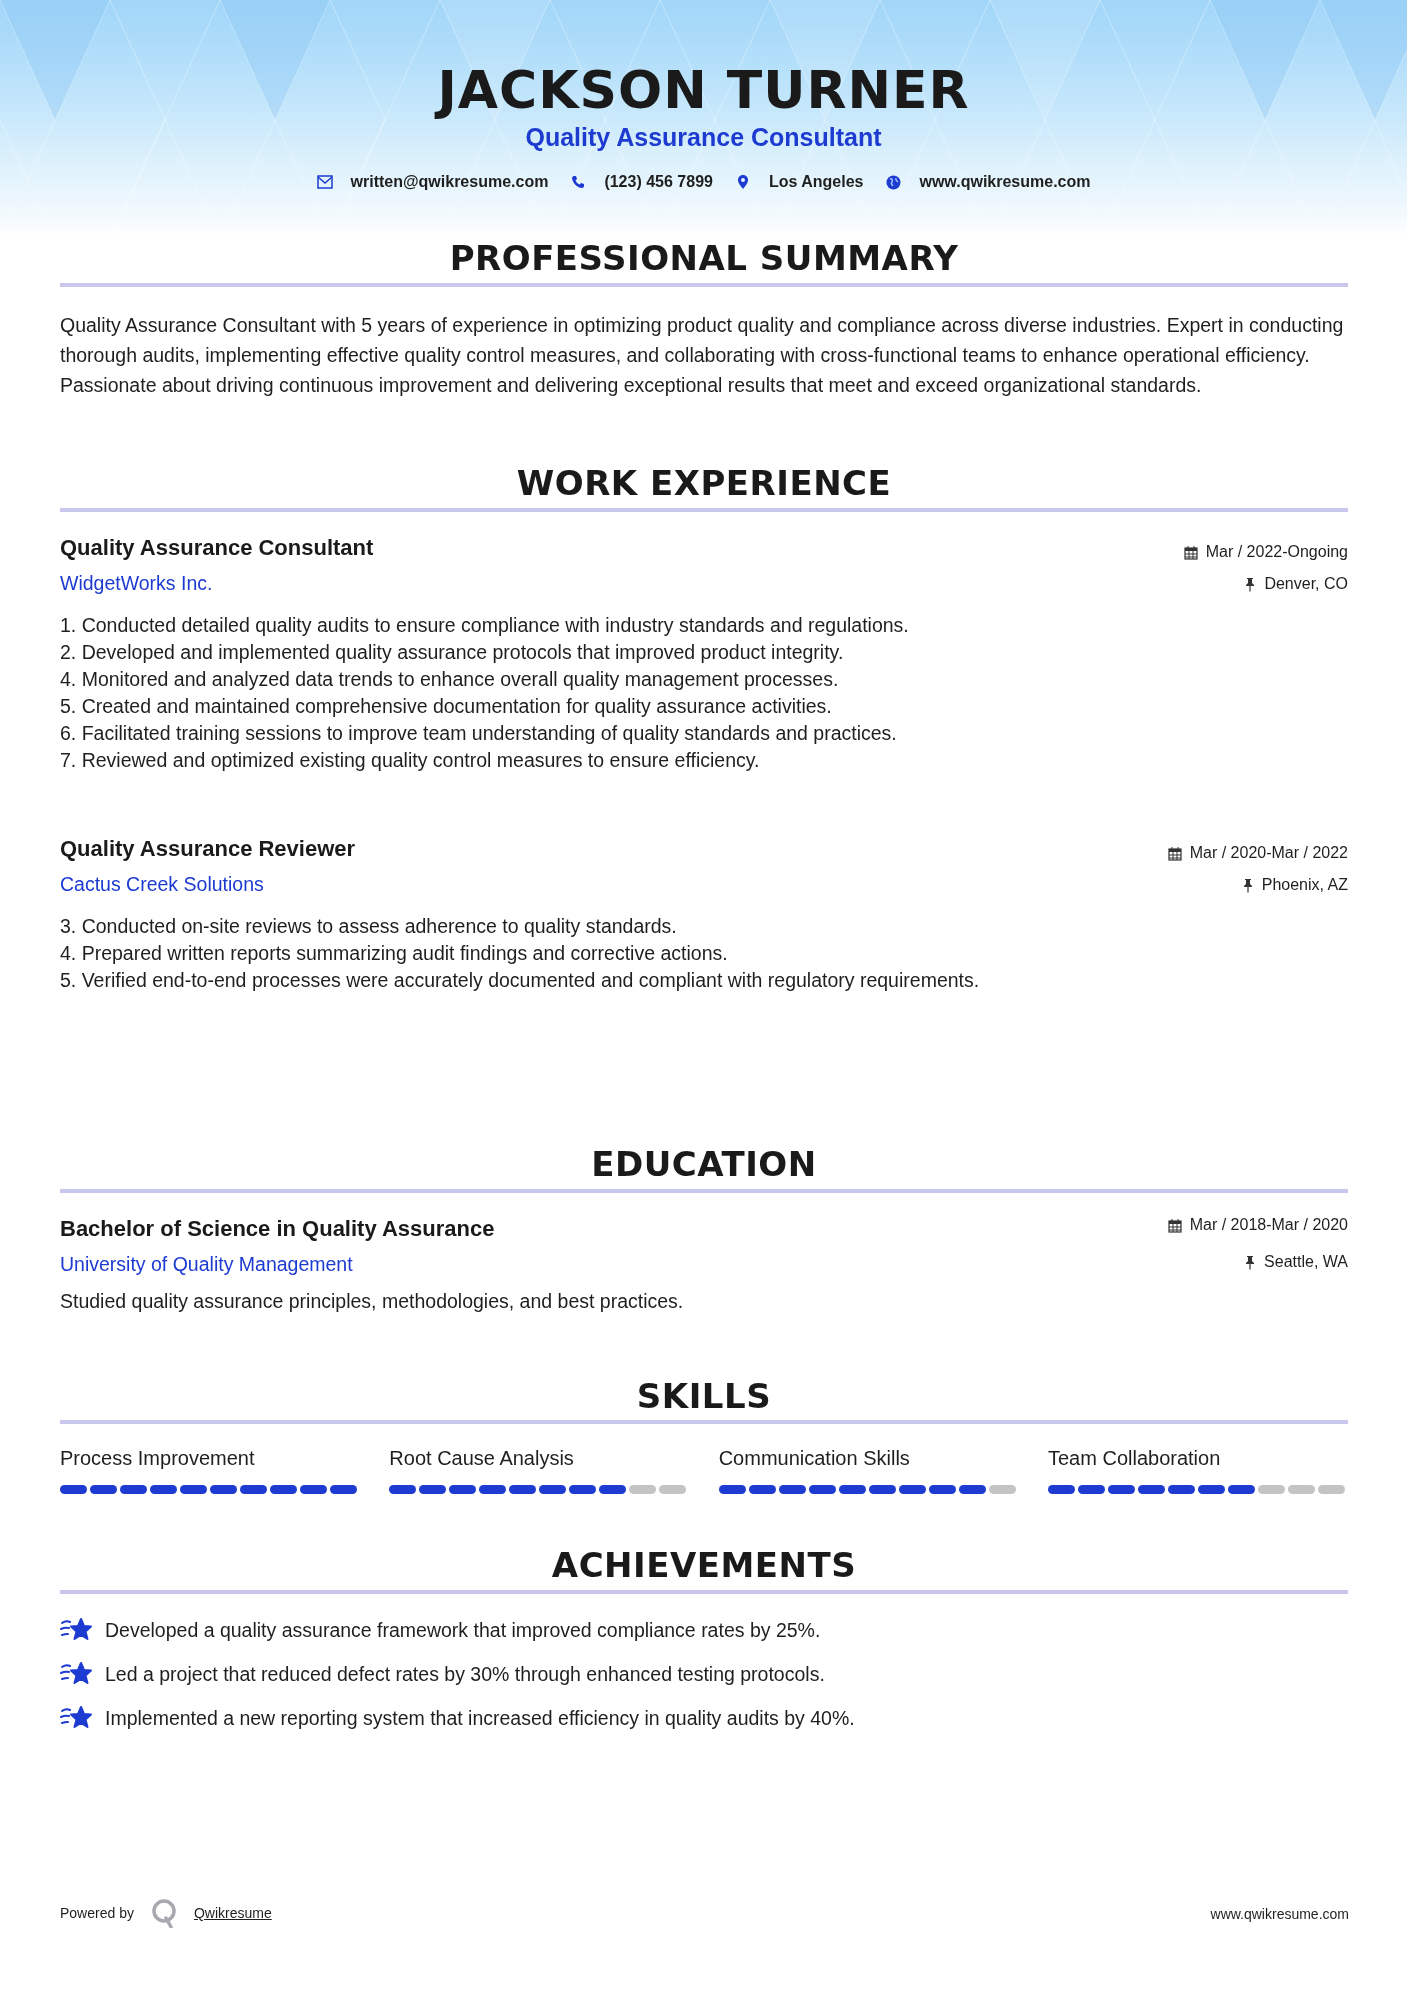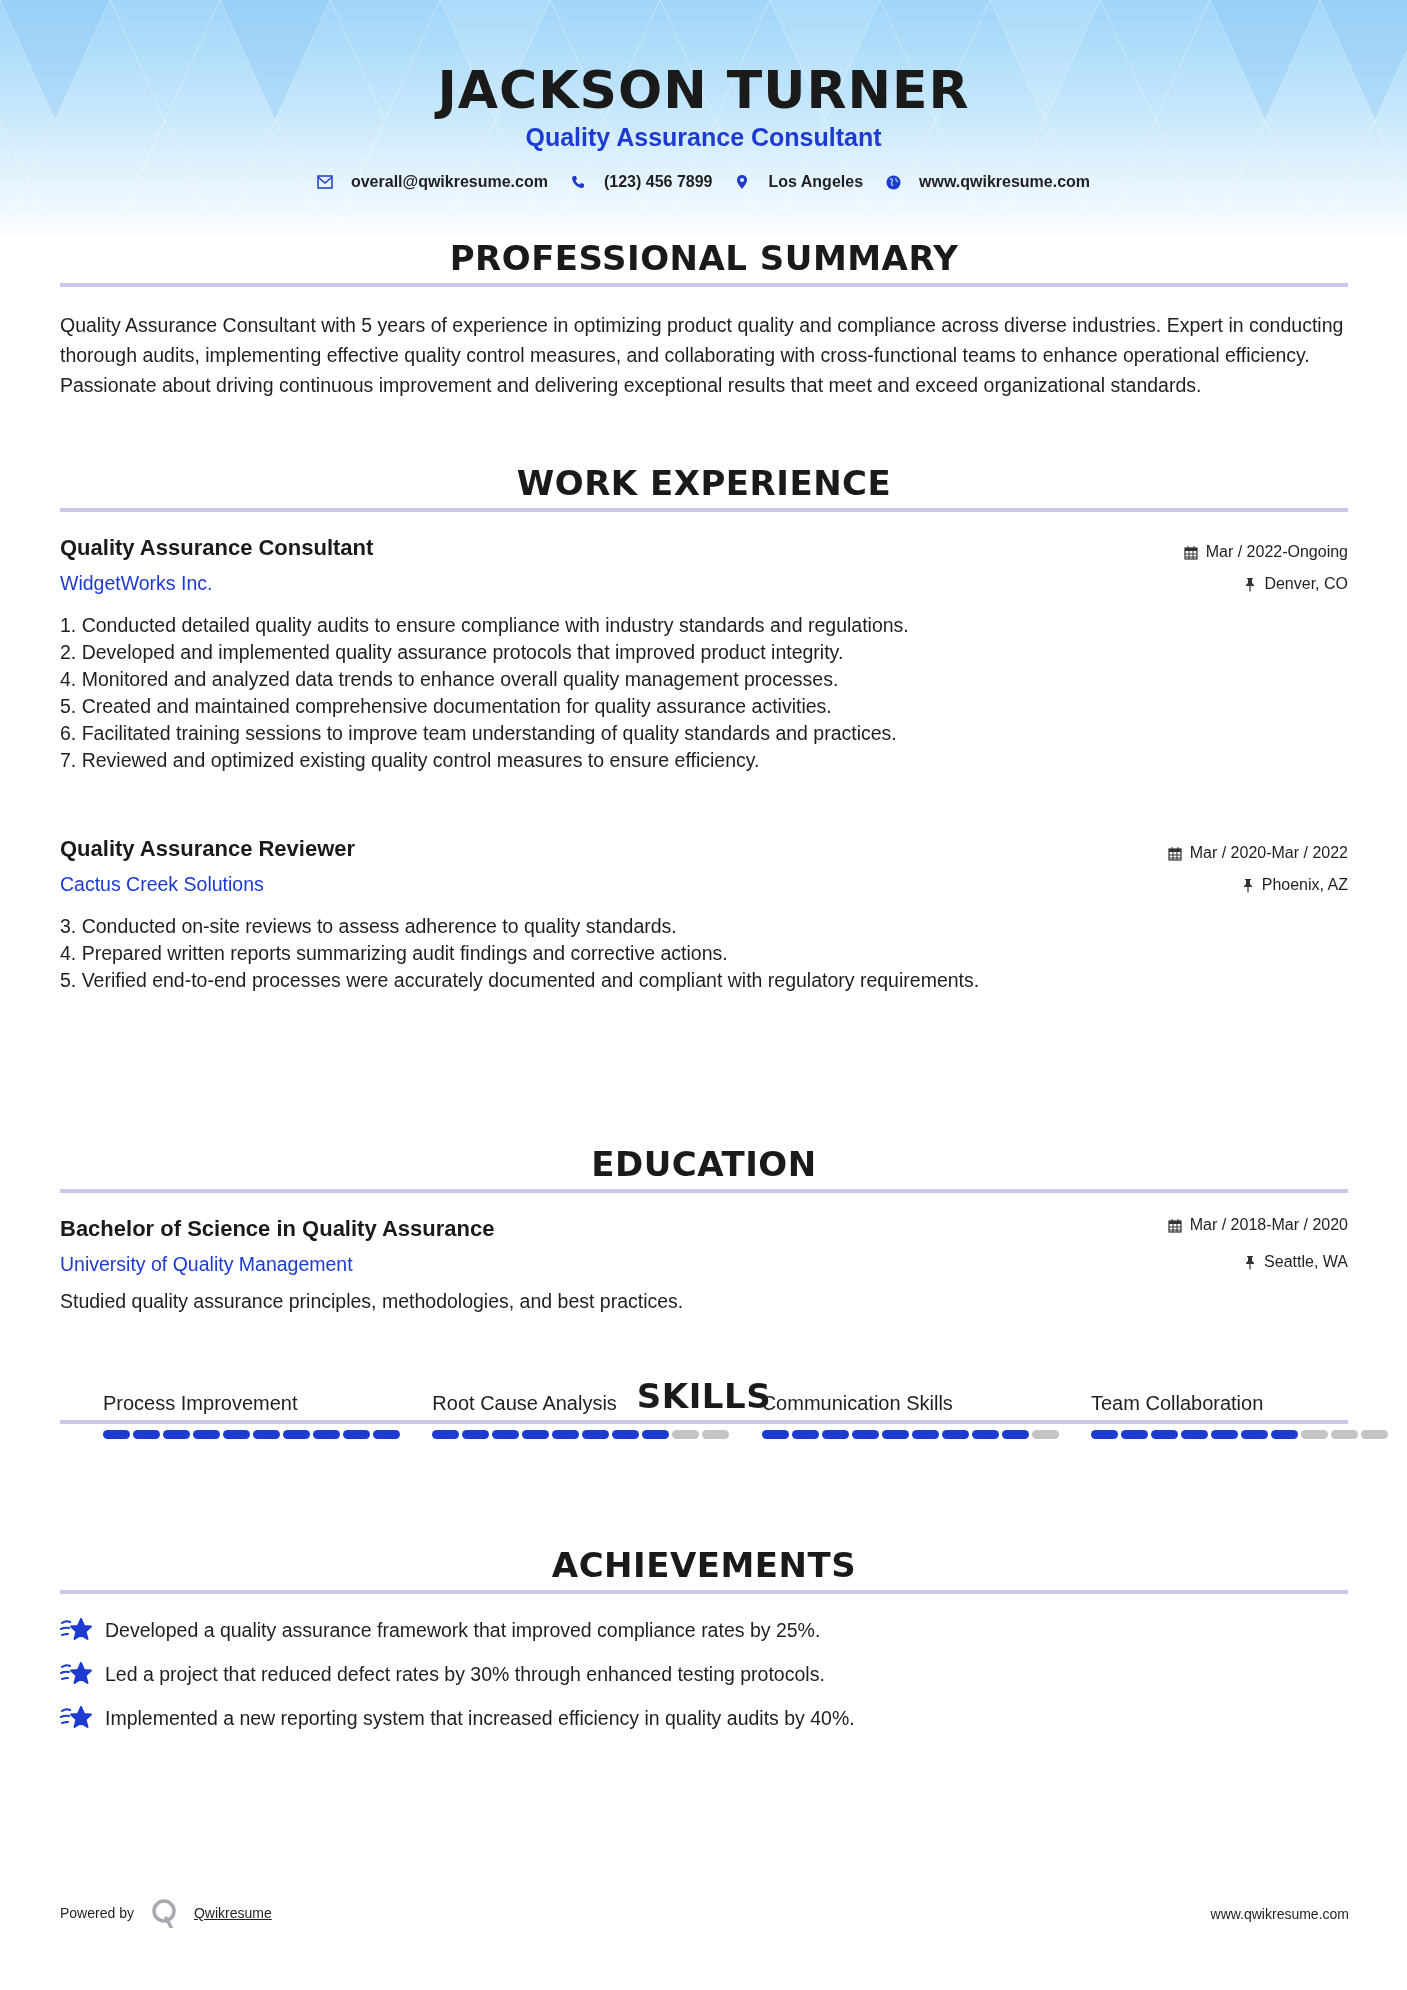--- a/index.html
+++ b/index.html
@@ -87,21 +87,21 @@
   <div class="name">JACKSON TURNER</div>
   <div class="title">Quality Assurance Consultant</div>
   <div class="contacts">
     <span class="contact">
       <span class="ic">
         <svg width="16" height="14" viewBox="0 0 16 14">
             <rect x="1" y="1" width="14" height="12" fill="none" stroke="#1d3bd1" stroke-width="1.5"></rect>
             <path d="M1,2 L8,8 L15,2" fill="none" stroke="#1d3bd1" stroke-width="1.5"></path>
           </svg>
       </span>
-      <span>overall@qwikresume.com</span>
+      <span>written@qwikresume.com</span>
     </span>
     <span class="contact">
       <span class="ic">
         <svg width="14" height="14" viewBox="0 0 14 14">
             <path d="M3,1 L5,1 L6,4 L4.5,5.5 C5.5,7.5 6.5,8.5 8.5,9.5 L10,8 L13,9 L13,11 C13,12 12,13 11,13 C6,12.5 1.5,8 1,3 C1,2 2,1 3,1 Z" fill="#1d3bd1"></path>
           </svg>
       </span>
       <span>(123) 456 7899</span>
     </span>
     <span class="contact">
@@ -208,21 +208,21 @@
       <svg width="12" height="15" viewBox="0 0 12 15">
           <path d="M3,1 H9 V2 H8 V6 L10,8 V9 H6.6 V14 L6,15 L5.4,14 V9 H2 V8 L4,6 V2 H3 Z" fill="#333"></path>
         </svg>
     </span>
     <span>Seattle, WA</span>
   </div>
   <div class="edu-desc" style="top:1290px;">Studied quality assurance principles, methodologies, and best practices.</div>
 
   <div class="section-title" style="top:1376px;">SKILLS</div>
   <div class="section-rule" style="top:1420px;"></div>
-  <div class="skills" style="top:1390px;margin-left:43px;">
+  <div class="skills" style="top:1445px;">
     <div class="skill">
       <div class="skill-name">Process Improvement</div>
       <div class="skill-bar">
           <span class="seg"></span>
           <span class="seg"></span>
           <span class="seg"></span>
           <span class="seg"></span>
           <span class="seg"></span>
           <span class="seg"></span>
           <span class="seg"></span>

